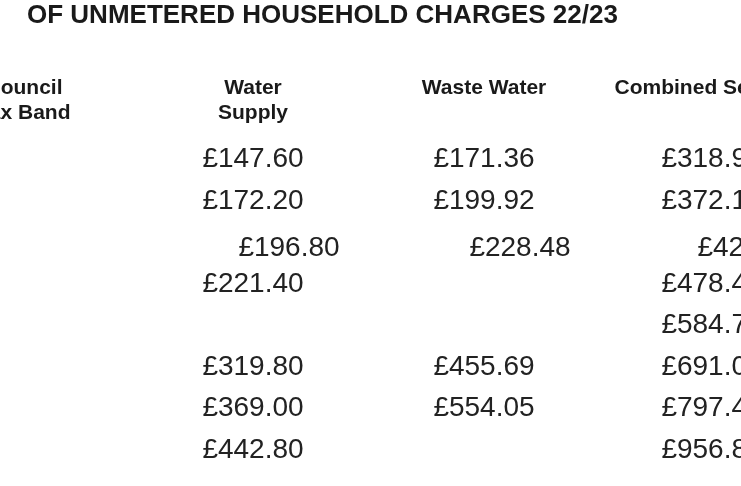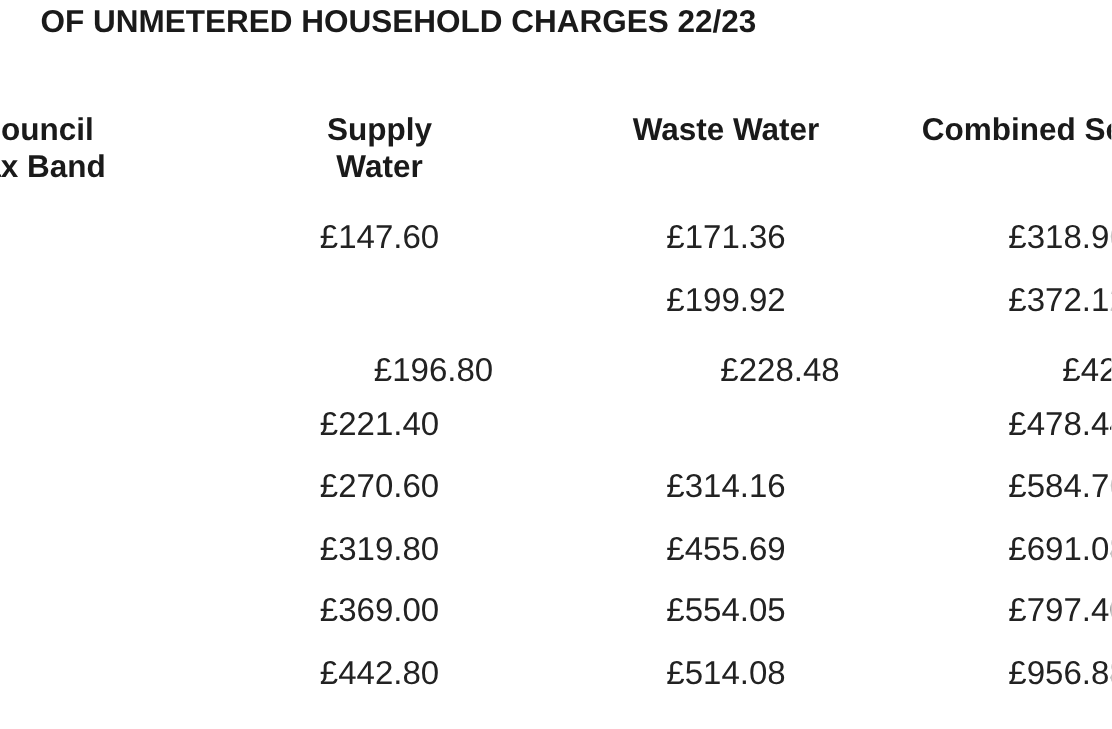--- a/index.html
+++ b/index.html
@@ -14,21 +14,21 @@
     overflow: hidden;
     background: #ffffff;
     color: #1f1f1f;
     font-family: "Liberation Sans", sans-serif;
   }
   .title {
     position: absolute;
     left: 1px;
     top: 2px;
     margin: 0;
-    font-size: 21px;
+    font-size: 26px;
     font-weight: bold;
     line-height: 25px;
     white-space: nowrap;
     color: #1a1a1a;
     padding-left: 26px;
   }
   .hdr {
     position: absolute;
     top: 74px;
     transform: translateX(-50%);
@@ -46,21 +46,21 @@
   .hdr.combined { left: 712px; }
   .row {
     position: absolute;
     left: 0;
     width: 100%;
     height: 22px;
   }
   .cell {
     position: absolute;
     transform: translateX(-50%);
-    font-size: 22px;
+    font-size: 28px;
     line-height: 22px;
     white-space: nowrap;
     color: #222222;
   }
   .cell.water    { left: 253px; }
   .cell.waste    { left: 484px; }
   .cell.combined { left: 712px; }
   .r0 { top: 147px; }
   .r1 { top: 189px; }
   .r2 { top: 236px; margin-left: 36px; }
@@ -76,65 +76,63 @@
 <div class="viewport">
 
   <h1 class="title">OF UNMETERED HOUSEHOLD CHARGES 22/23</h1>
 
   <div>
     <div class="hdr band">
       <span class="hline">Council</span>
       <span class="hline">Tax Band</span>
     </div>
     <div class="hdr water">
+      <span class="hline">Water</span>
       <span class="hline">Supply</span>
-      <span class="hline">Water</span>
     </div>
     <div class="hdr waste">
       <span class="hline">Waste Water</span>
     </div>
     <div class="hdr combined">
       <span class="hline">Combined Services</span>
     </div>
   </div>
 
   <div>
     <div class="row r0">
       <span class="cell water">£147.60</span>
       <span class="cell waste">£171.36</span>
       <span class="cell combined">£318.96</span>
     </div>
     <div class="row r1">
+      <span class="cell water">£172.20</span>
       <span class="cell waste">£199.92</span>
       <span class="cell combined">£372.12</span>
     </div>
     <div class="row r2">
       <span class="cell water">£196.80</span>
       <span class="cell waste">£228.48</span>
       <span class="cell combined">£425.28</span>
     </div>
     <div class="row r3">
       <span class="cell water">£221.40</span>
       <span class="cell combined">£478.44</span>
     </div>
     <div class="row r4">
-      <span class="cell water">£270.60</span>
-      <span class="cell waste">£314.16</span>
       <span class="cell combined">£584.76</span>
     </div>
     <div class="row r5">
       <span class="cell water">£319.80</span>
       <span class="cell waste">£455.69</span>
       <span class="cell combined">£691.08</span>
     </div>
     <div class="row r6">
       <span class="cell water">£369.00</span>
       <span class="cell waste">£554.05</span>
       <span class="cell combined">£797.40</span>
     </div>
     <div class="row r7">
       <span class="cell water">£442.80</span>
-      <span class="cell waste">£514.08</span>
       <span class="cell combined">£956.88</span>
     </div>
   </div>
 
 </div>
 
 </body></html>

